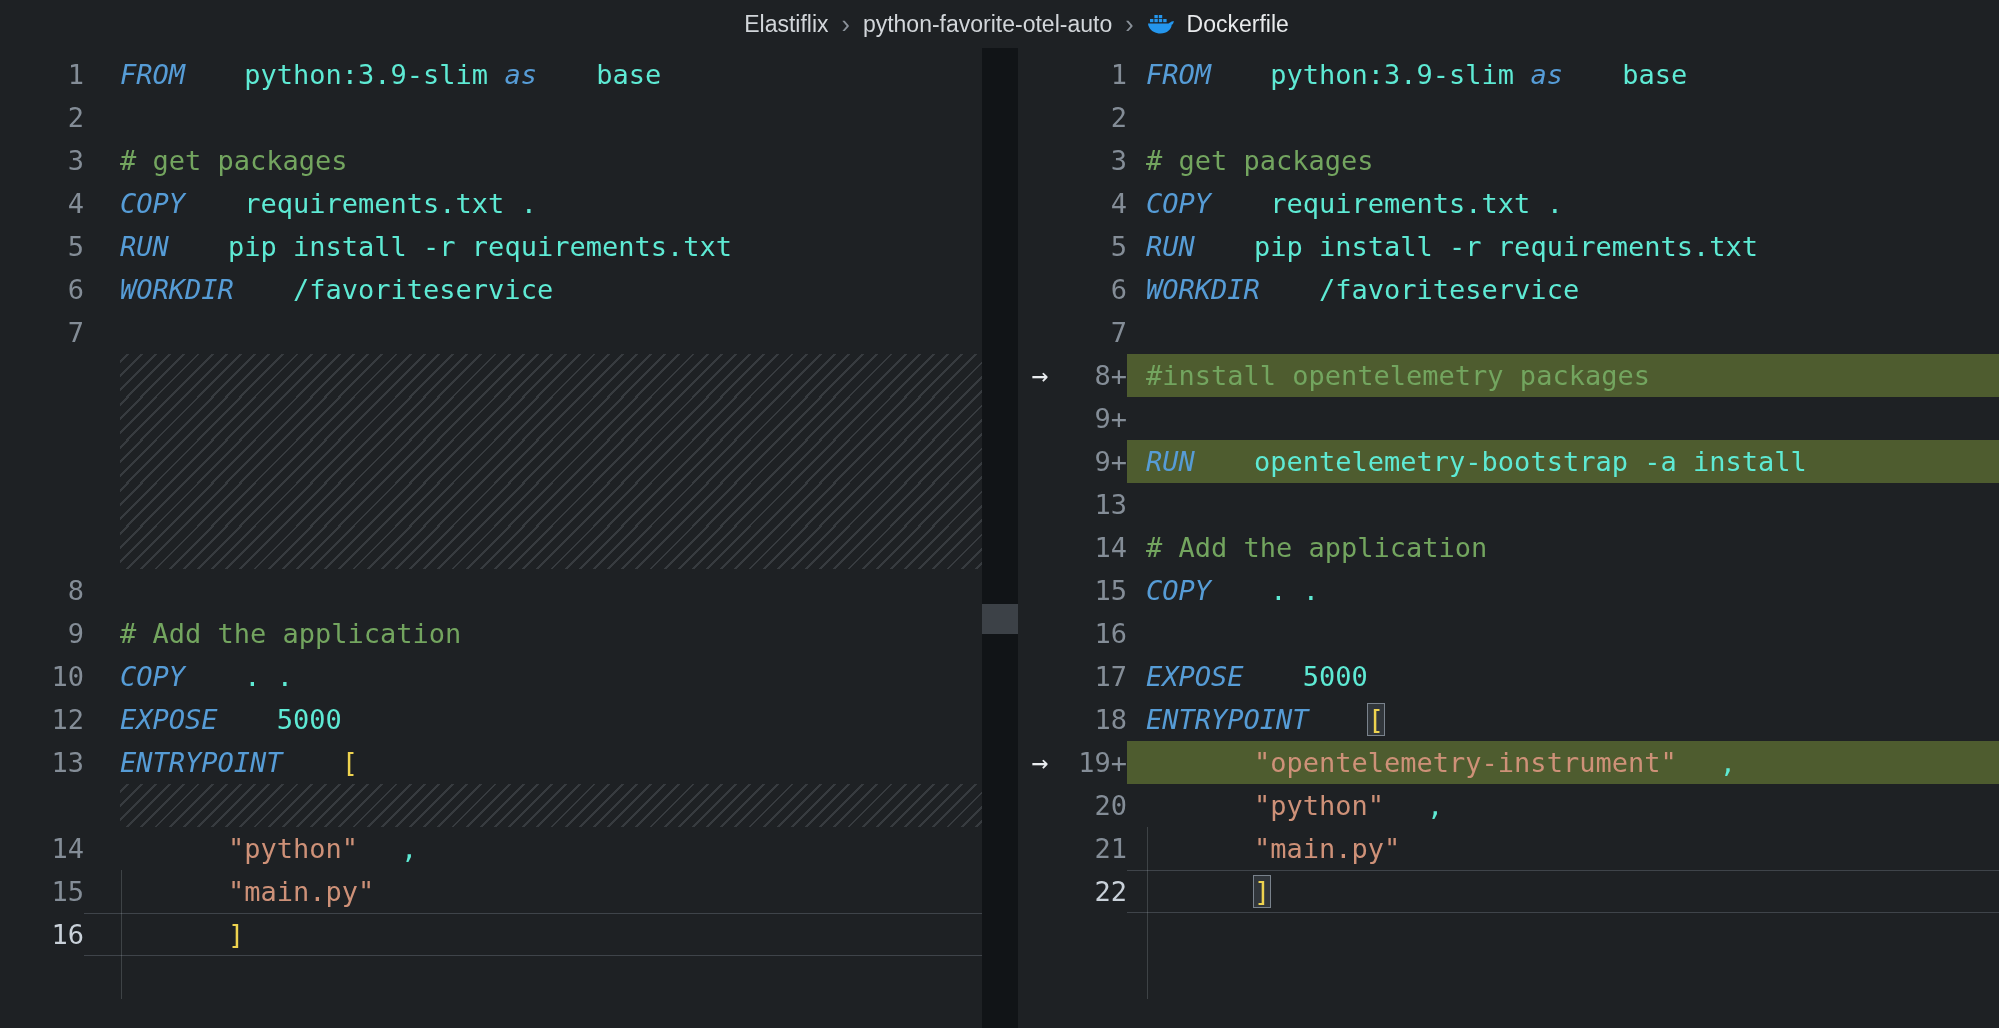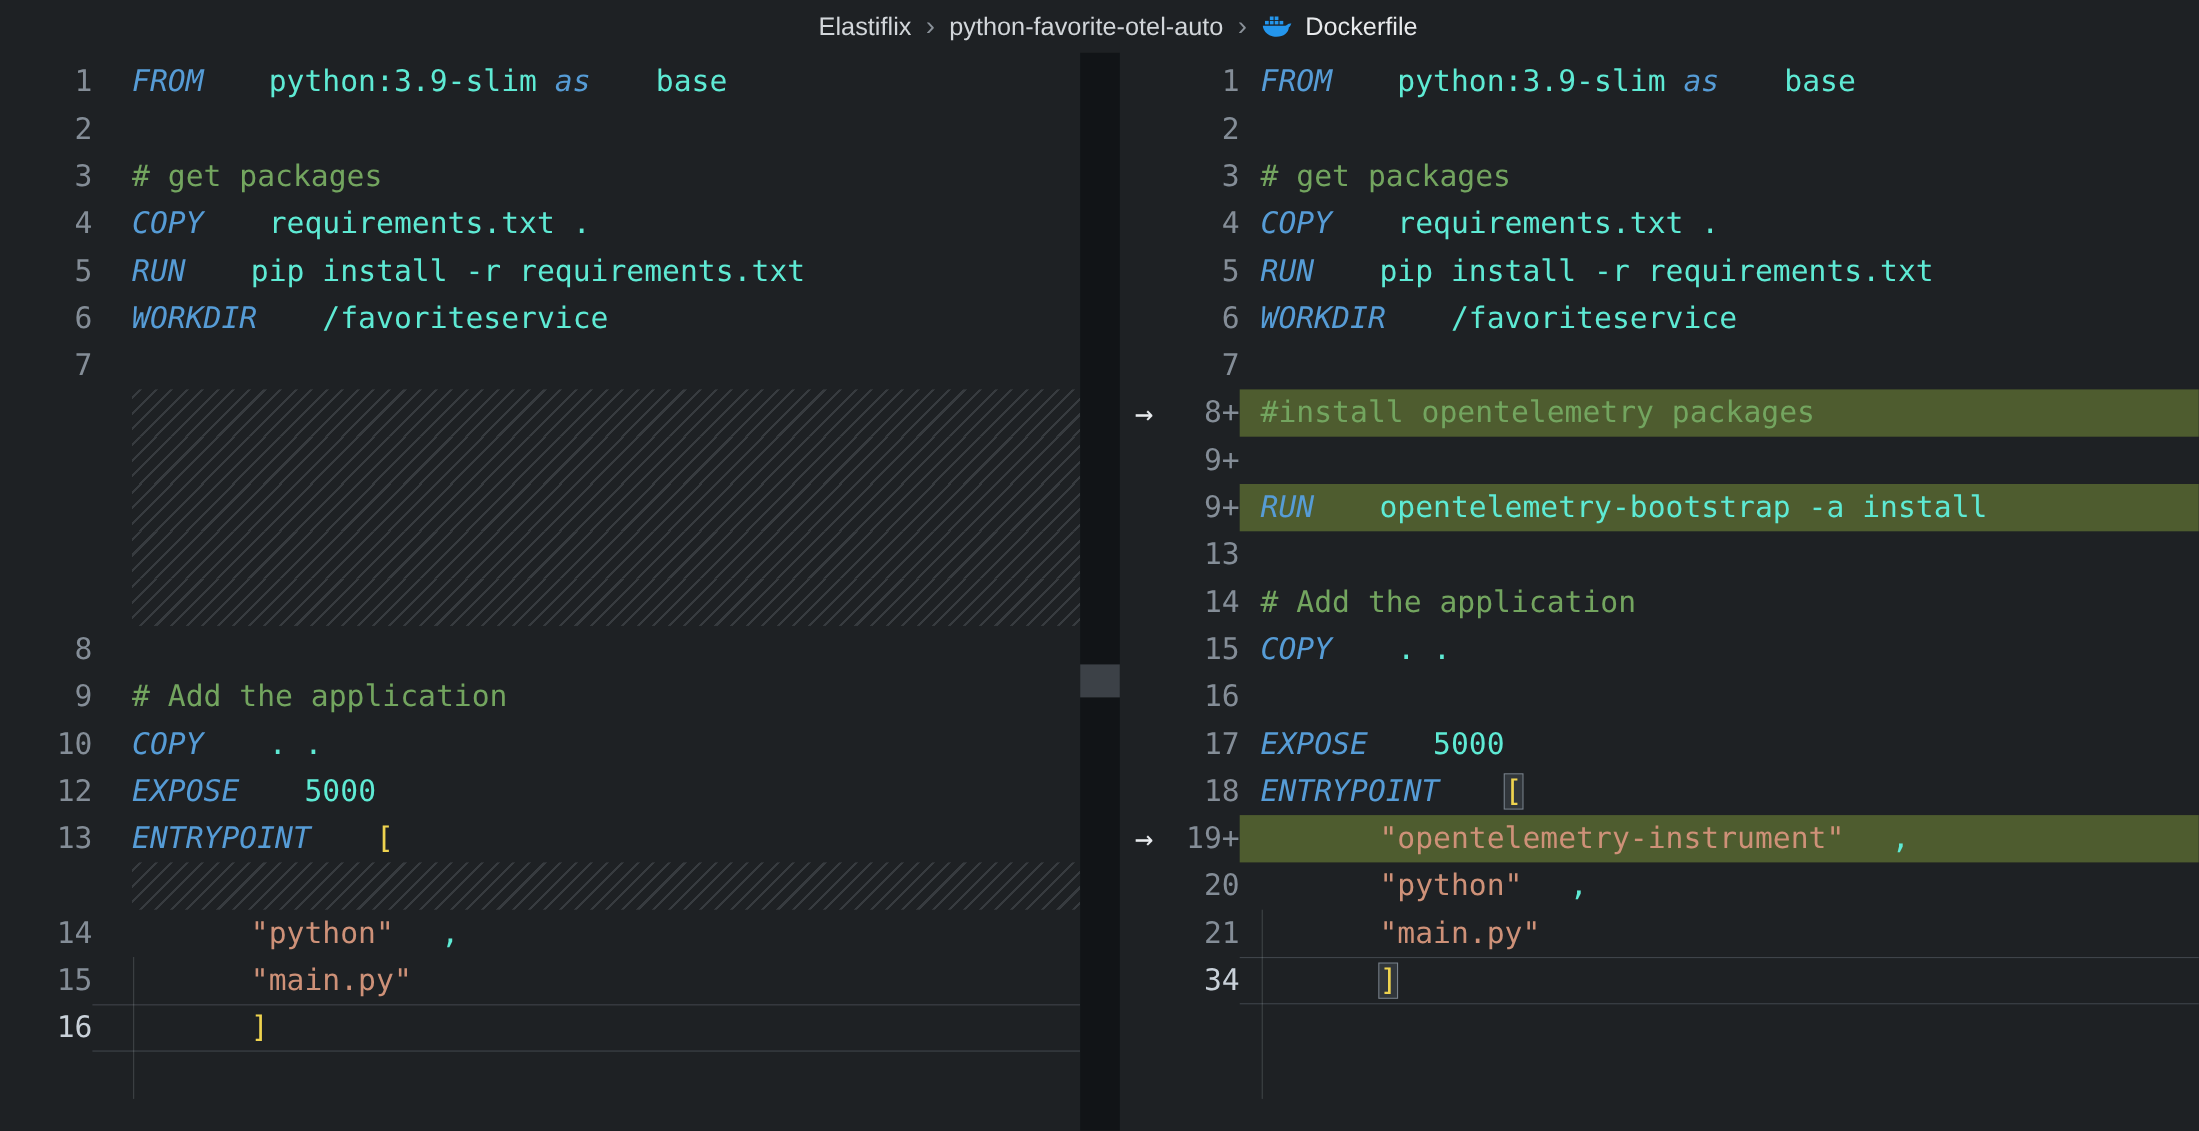--- a/index.html
+++ b/index.html
@@ -275,19 +275,19 @@
           <span class="gutter">20</span>
           <span class="code"><span class="tk-p">    </span><span class="tk-s">"python"</span><span class="tk-p">,</span></span>
         </div>
         <div class="row">
           <span class="arrowcol"></span>
           <span class="gutter">21</span>
           <span class="code"><span class="tk-p">    </span><span class="tk-s">"main.py"</span></span>
         </div>
         <div class="row cur">
           <span class="arrowcol"></span>
-          <span class="gutter">34</span>
+          <span class="gutter">22</span>
           <span class="code"><span class="tk-p">    </span><span class="tk-bx">]</span></span>
         </div>
       </div>
     <div class="guide gr"></div>
   </div>
 </div>
 
 </body></html>

